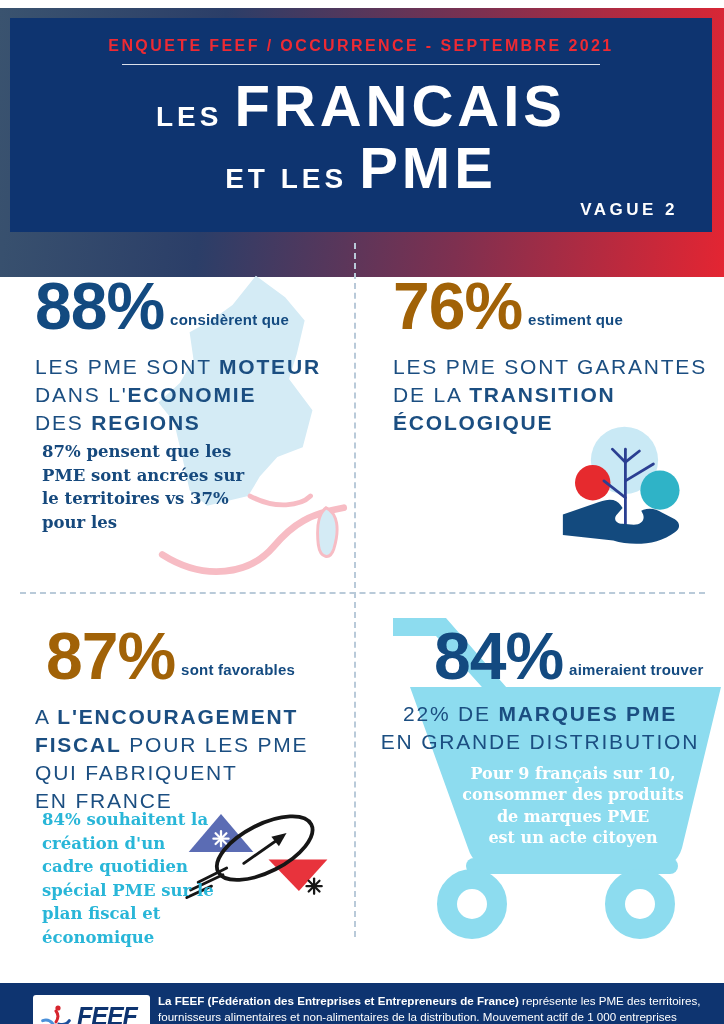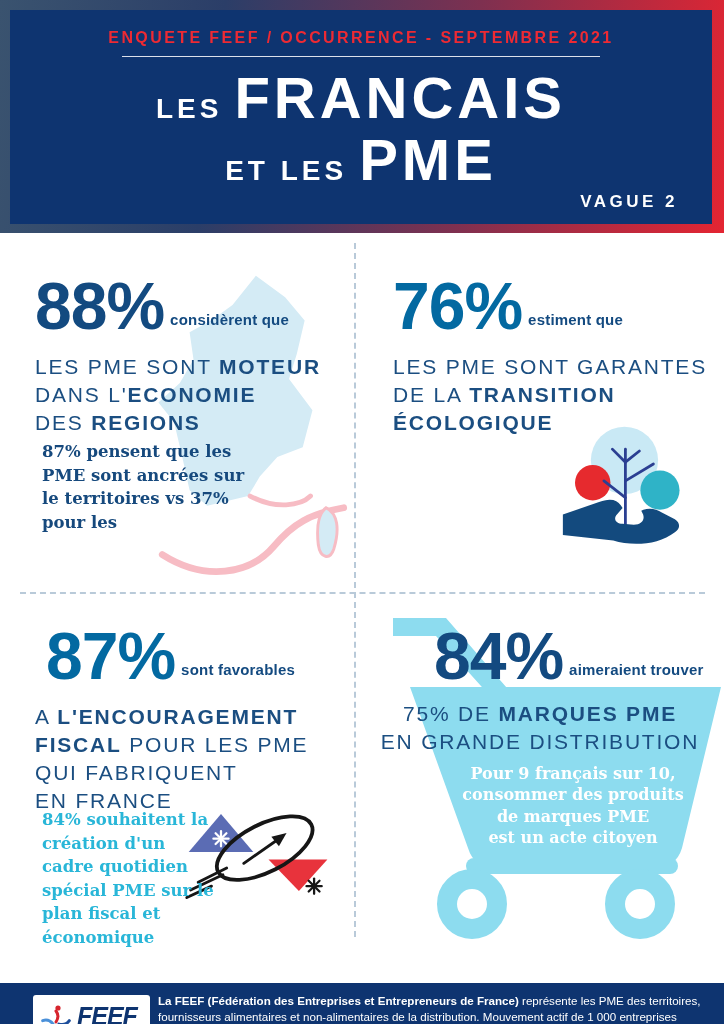--- a/index.html
+++ b/index.html
@@ -1,39 +1,39 @@
 <!DOCTYPE html>
 <html><head>
 <meta charset="utf-8">
 <style>
   html,body{margin:0;padding:0;background:#e9e9e9;}
   .page{position:relative;width:724px;height:1024px;background:#ffffff;overflow:hidden;
         font-family:"Liberation Sans",sans-serif;-webkit-font-smoothing:antialiased;}
 
   
-  .header-frame{position:absolute;left:0;top:0;width:724px;height:233px;
+  .header-frame{position:absolute;left:0;top:8px;width:724px;height:269px;
     background:linear-gradient(97deg,#3a536f 0%,#2b3e68 30%,#7e3050 64%,#e42532 100%);}
   .header-inner{position:absolute;left:10px;top:10px;width:702px;height:214px;background:#0e3470;}
   .banner{margin-top:19px;text-align:center;color:#ee2a33;font-weight:700;font-size:16px;letter-spacing:2.4px;}
   .hairline{width:478px;height:1px;background:rgba(255,255,255,.85);margin:9px auto 0;}
   .title{margin-top:12px;text-align:center;color:#ffffff;line-height:1;}
   .title .row{margin-top:4px;}
   .t-small{font-size:28px;font-weight:700;letter-spacing:4px;margin-right:12px;}
   .t-big{font-size:58px;font-weight:800;letter-spacing:4px;}
   .wave{position:absolute;right:34px;bottom:12px;color:#fff;font-weight:800;font-size:17px;letter-spacing:3.5px;}
 
   
   .div-v{position:absolute;left:354px;top:243px;height:694px;width:0;border-left:2px dashed #b9cad9;}
   .div-h{position:absolute;left:20px;top:592px;width:685px;height:0;border-top:2px dashed #b9cad9;}
 
   
   .stat-row{position:absolute;display:flex;align-items:flex-end;gap:6px;z-index:2;}
   .stat{font-size:66px;font-weight:800;line-height:0.92;letter-spacing:-1px;}
   .stat-navy{color:#134a80;}
-  .stat-cyan{color:#0369a1;}
+  .stat-cyan{color:#a16207;}
   .stat-label{color:#134a80;font-size:15px;font-weight:800;padding-bottom:9px;letter-spacing:.2px;}
   .heading{position:absolute;z-index:2;color:#1b4e81;font-size:21px;font-weight:400;
            letter-spacing:1.8px;line-height:1.33;}
   .heading .b{font-weight:800;}
   .note{position:absolute;z-index:2;font-family:"DejaVu Serif",serif;font-weight:700;
         font-size:16.5px;line-height:1.43;}
   .note-navy{color:#16497d;}
   .note-cyan{color:#29b6d8;}
   .note-white{color:#ffffff;font-size:16px;text-align:center;line-height:1.33;}
   .center{text-align:center;}
@@ -176,21 +176,21 @@
     </g>
     <circle cx="80" cy="294" r="25" fill="none" stroke="#8ddcef" stroke-width="20"></circle>
     <circle cx="248" cy="294" r="25" fill="none" stroke="#8ddcef" stroke-width="20"></circle>
   </svg>
 
   <div class="stat-row" style="left:434px;top:626px">
     <span class="stat stat-navy">84%</span>
     <span class="stat-label">aimeraient trouver</span>
   </div>
   <div class="heading center" style="left:370px;top:700px;width:340px">
-      <div><span>75% DE </span><span class="b">MARQUES PME</span></div>
+      <div><span>22% DE </span><span class="b">MARQUES PME</span></div>
       <div><span>EN GRANDE DISTRIBUTION</span></div>
     </div>
   <div class="note note-white" style="left:440px;top:763px;width:266px">
       <div>Pour 9 français sur 10,</div>
       <div>consommer des produits</div>
       <div>de marques PME</div>
       <div>est un acte citoyen</div>
     </div>
 
   <div class="footer">

